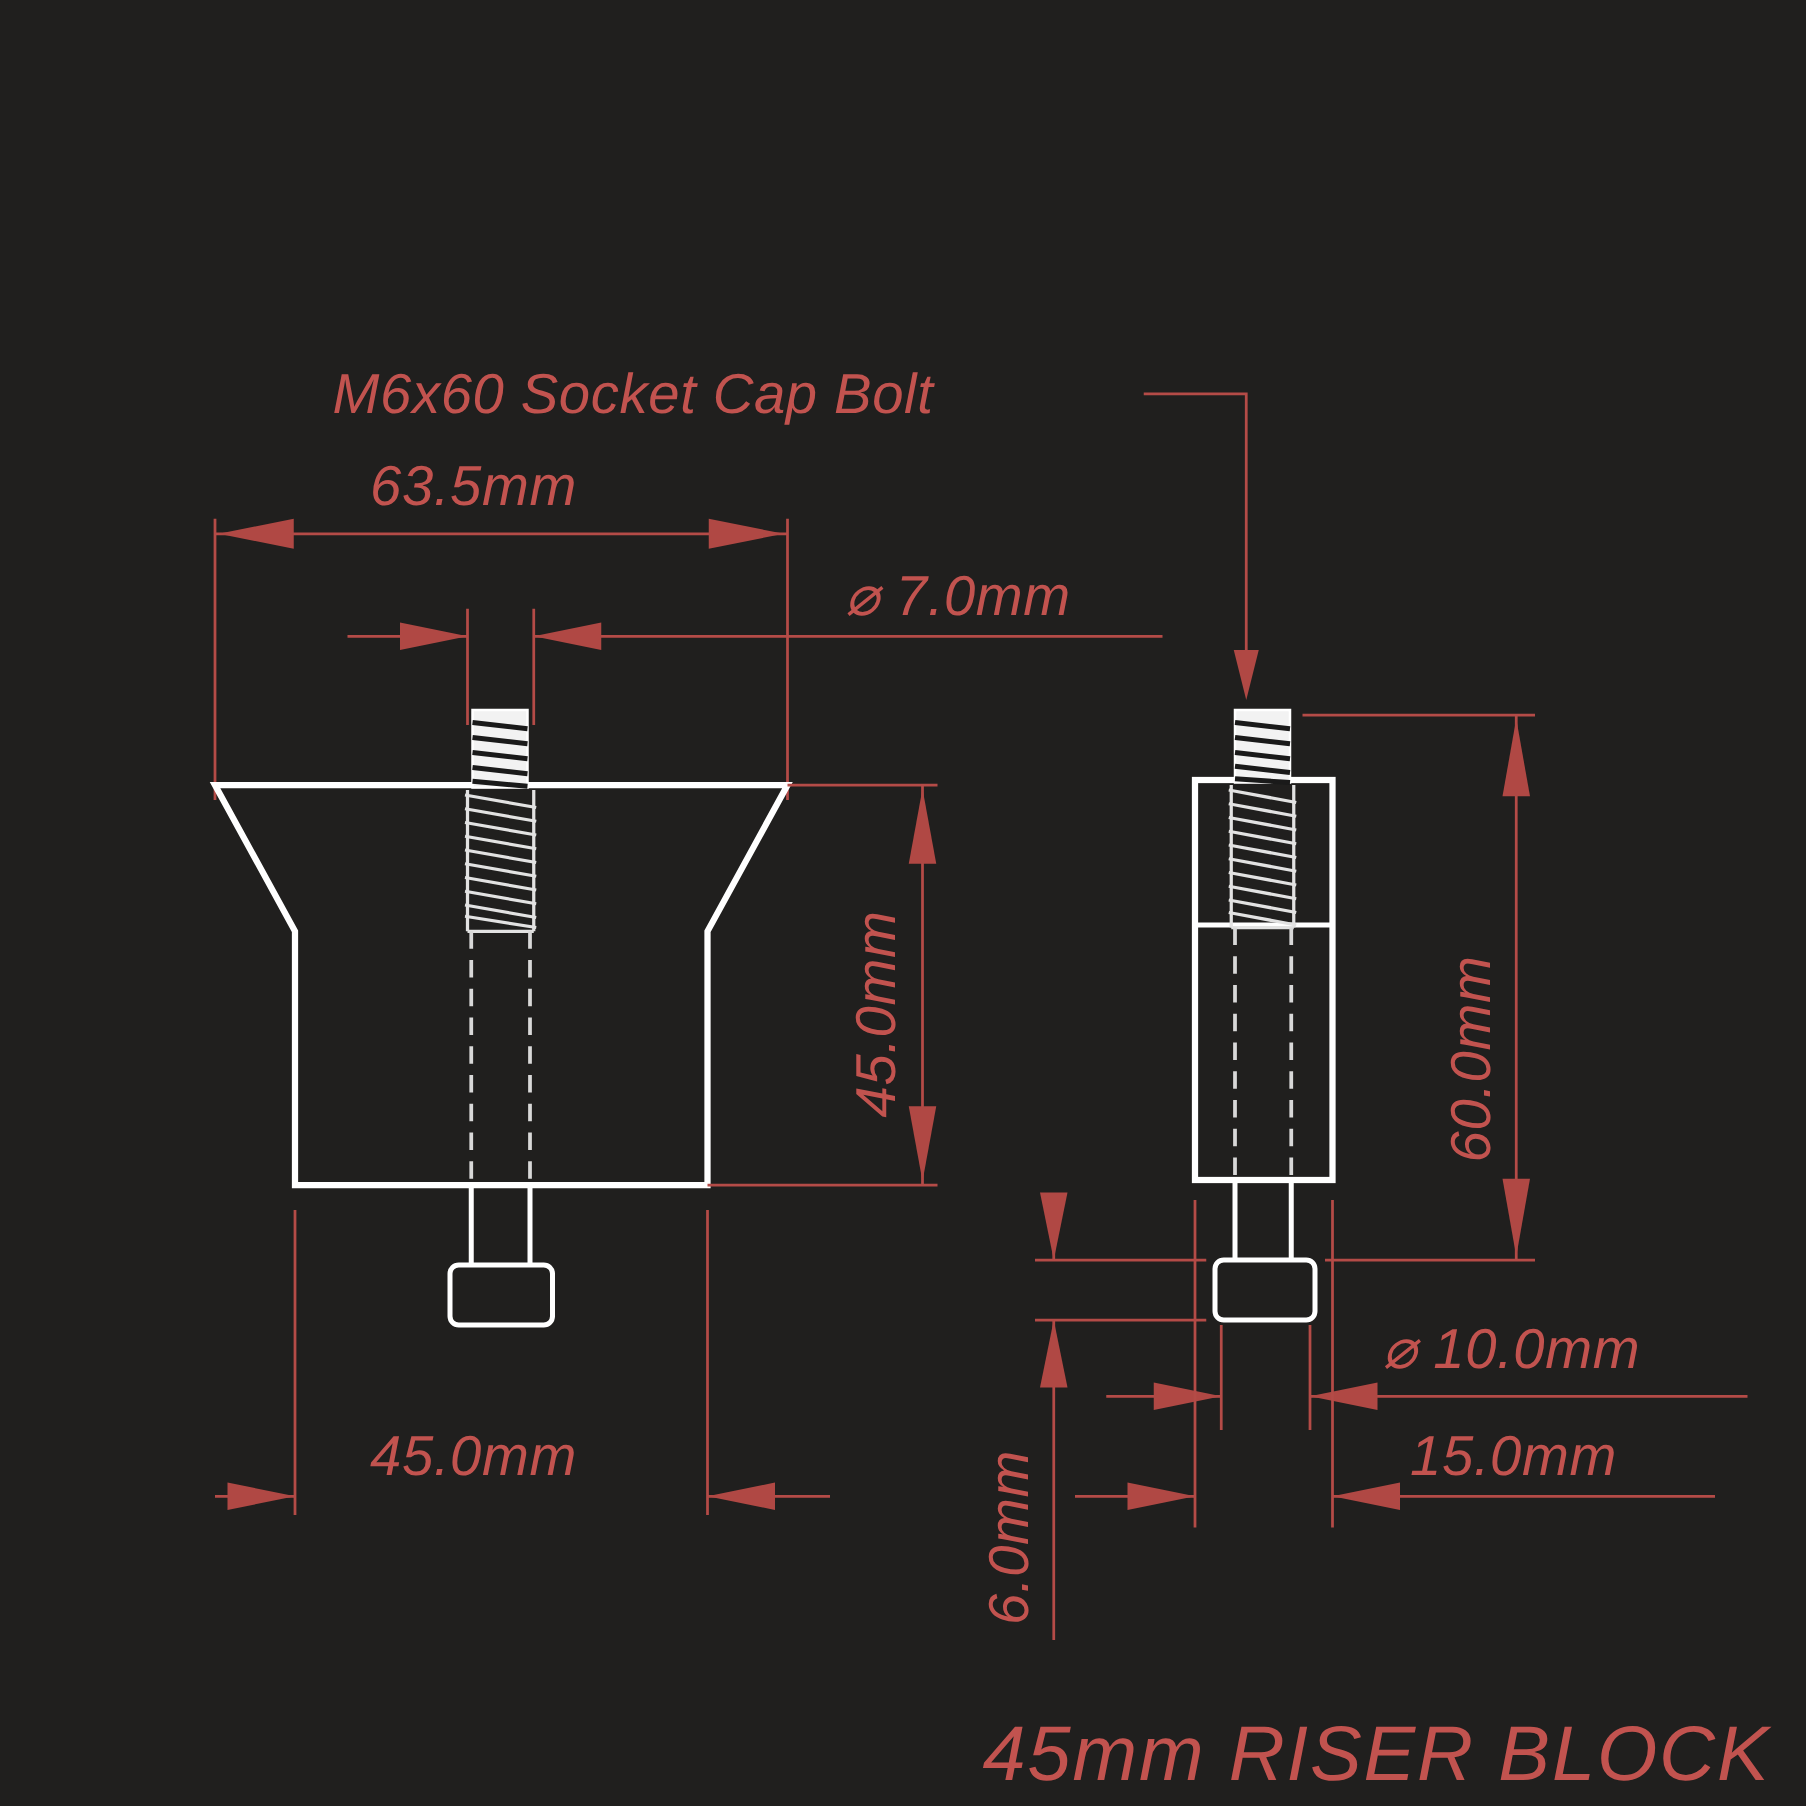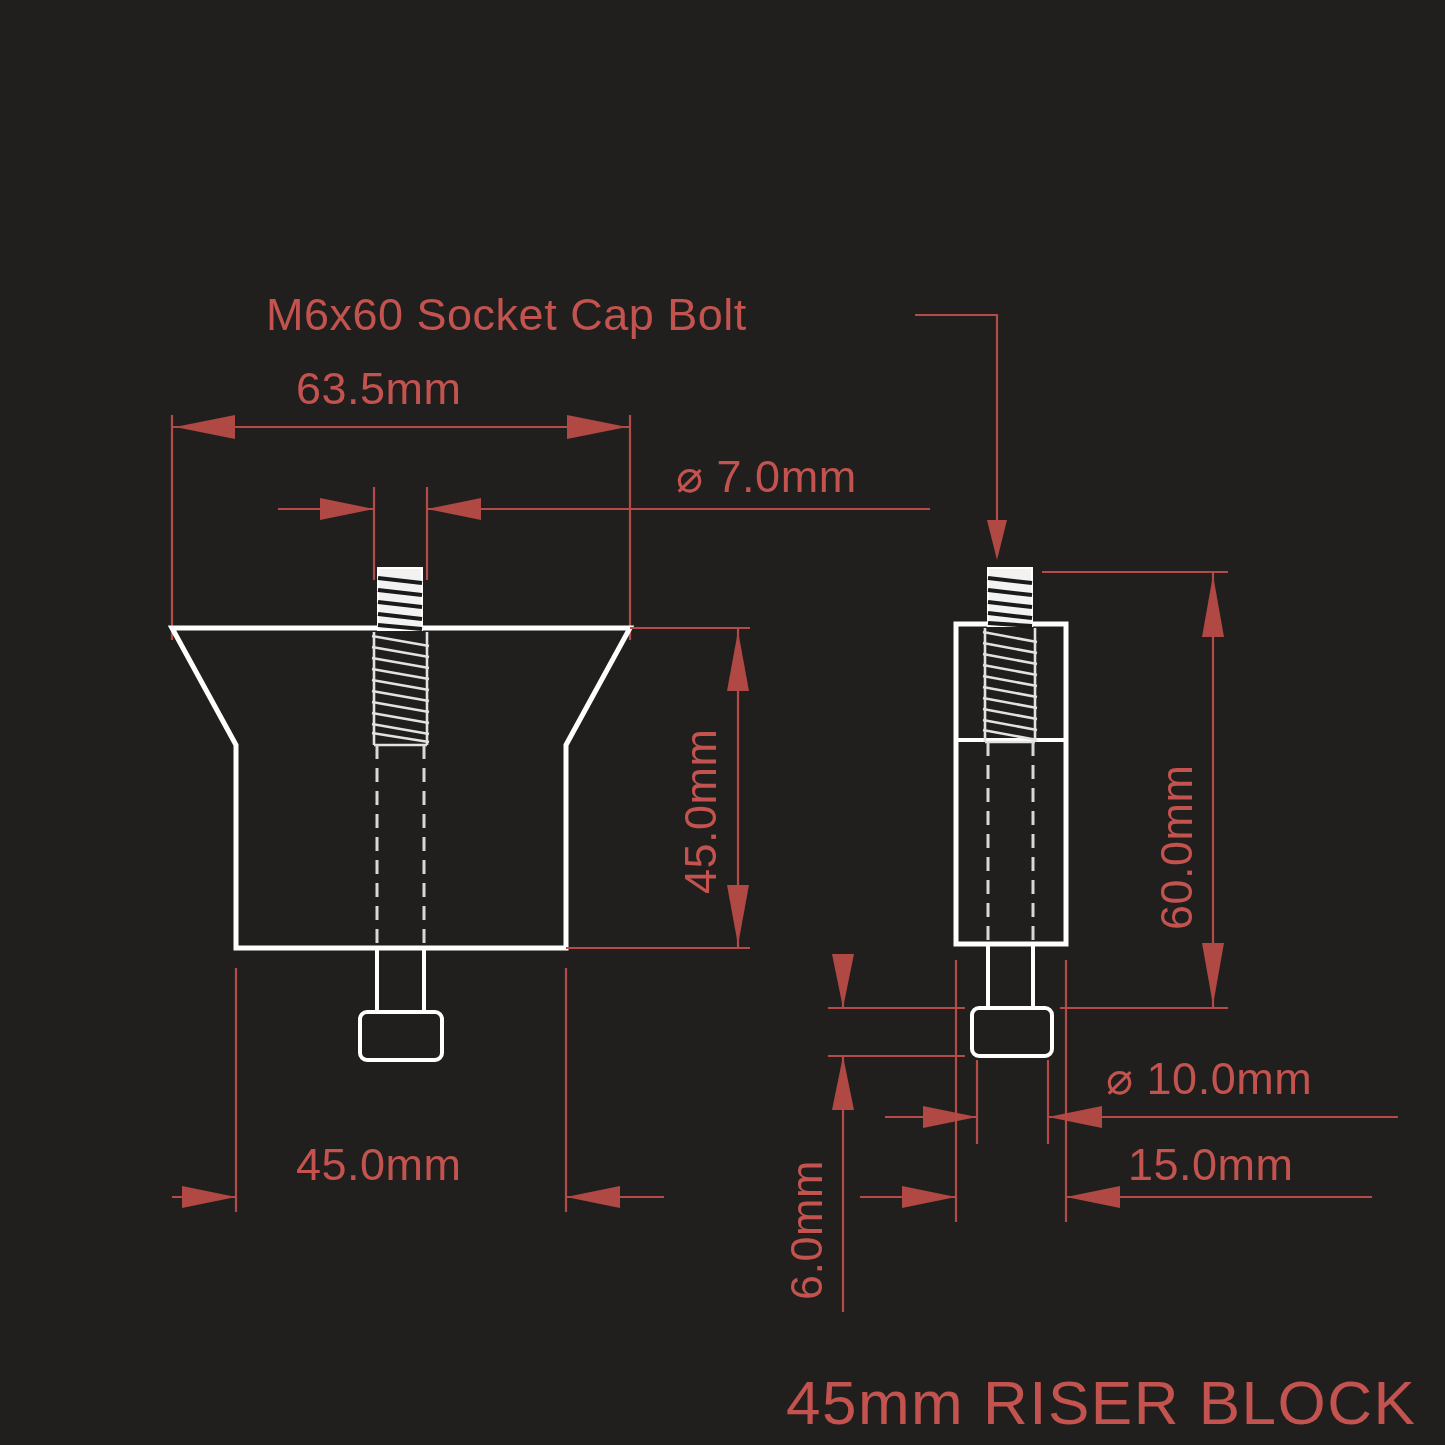--- a/index.html
+++ b/index.html
@@ -7,20 +7,21 @@
     padding: 0;
     background: #201f1e;
   }
   #drawing-root {
     position: relative;
     width: 1445px;
     height: 1445px;
     background: #201f1e;
     overflow: hidden;
     font-family: "Liberation Sans", sans-serif;
+    font-style: italic;
   }
   #drawing-svg {
     position: absolute;
     top: 0;
     left: 0;
     width: 1445px;
     height: 1445px;
     display: block;
   }
   .dim-text {

